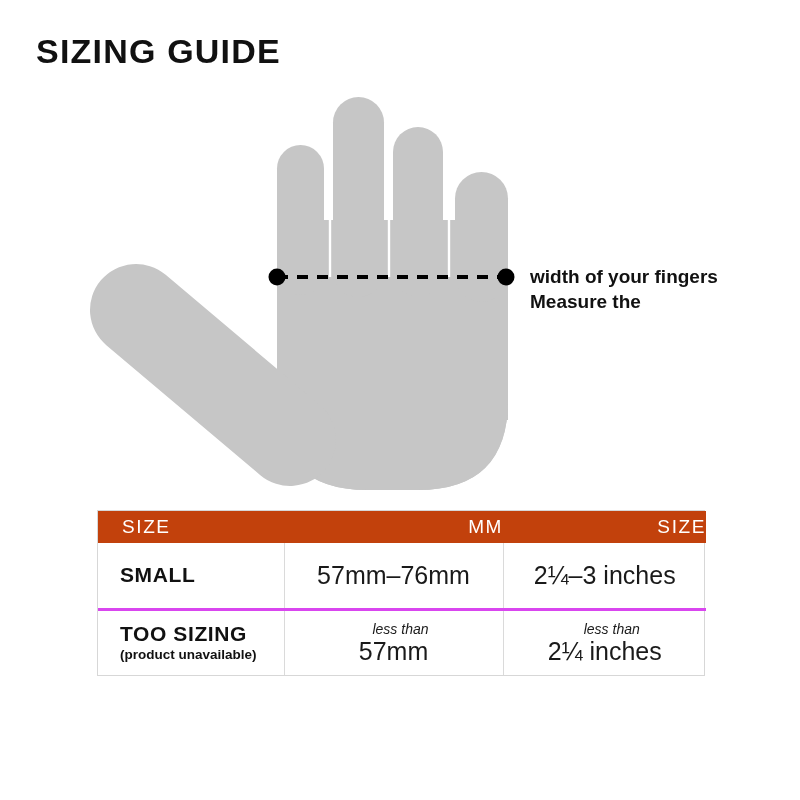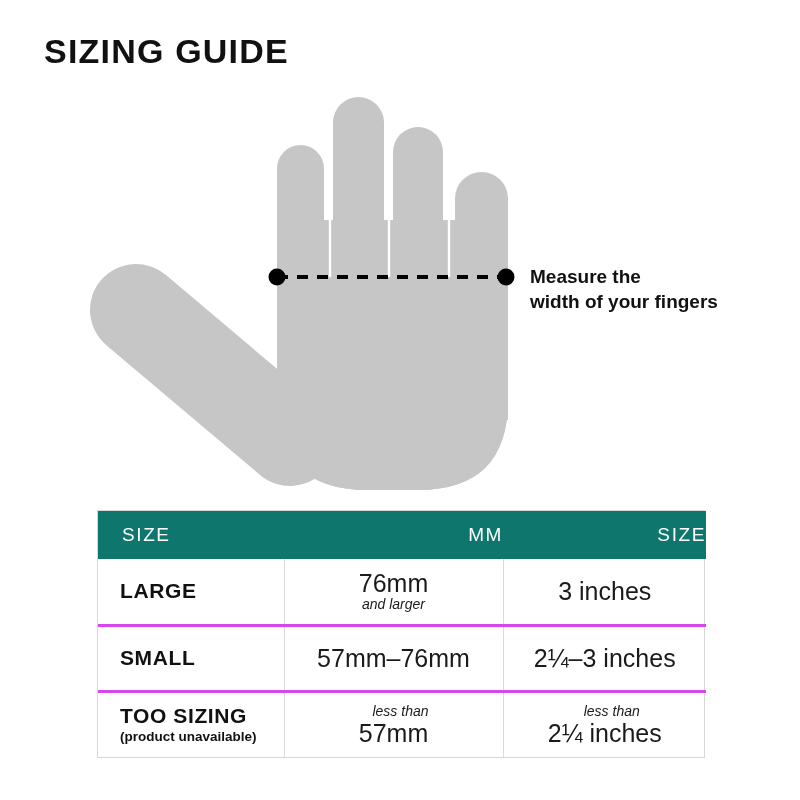--- a/index.html
+++ b/index.html
@@ -18,21 +18,21 @@
   #page {
     position: relative;
     width: 800px;
     height: 800px;
     background: #ffffff;
   }
 
   
   #title {
     position: absolute;
-    left: 44px;
+    left: 36px;
     top: 33px;
     font-size: 34px;
     font-weight: bold;
     letter-spacing: 1.2px;
     color: #111111;
     line-height: 1.1;
     white-space: nowrap;
   }
 
   
@@ -81,21 +81,21 @@
   }
   #size-table table {
     width: 100%;
     border-collapse: collapse;
     table-layout: fixed;
   }
   #size-table col.c-size  { width: 186px; }
   #size-table col.c-mm    { width: 219px; }
   #size-table col.c-inch  { width: 203px; }
 
-  thead tr.header-row { background: #0f766e; height: 48px; }
+  thead tr.header-row { background: #c2410c; height: 32px; }
   thead th {
     color: #ffffff;
     font-size: 19px;
     font-weight: normal;
     letter-spacing: 1.6px;
     padding: 0;
     vertical-align: middle;
     border: none;
   }
   th.th-size { text-align: left; padding-left: 24px; }
@@ -178,53 +178,41 @@
 
       <g>
         <line x1="277" y1="207" x2="506" y2="207" stroke="#000000" stroke-width="4.2" stroke-dasharray="11 9"></line>
         <circle cx="277" cy="207" r="8.5" fill="#000000"></circle>
         <circle cx="506" cy="207" r="8.5" fill="#000000"></circle>
       </g>
     </svg>
   </div>
 
   <div id="callout">
+    <div class="line">width of your fingers</div>
     <div class="line">Measure the</div>
-    <div class="line">width of your fingers</div>
   </div>
 
   <div id="size-table">
     <table>
       <colgroup>
         <col class="c-size">
           <col class="c-mm">
           <col class="c-inch">
       </colgroup>
       <thead>
         <tr class="header-row">
           <th class="th-size">SIZE</th>
           <th class="th-mm">MM</th>
           <th class="th-inch">SIZE</th>
         </tr>
       </thead>
       <tbody>
         <tr>
           <td class="cell-size">
-            <span class="size-name stack">LARGE</span>
-          </td>
-          <td>
-            <span class="val-main stack">76mm</span>
-            <span class="val-qual below stack">and larger</span>
-          </td>
-          <td>
-            <span class="val-main stack">3 inches</span>
-          </td>
-        </tr>
-        <tr>
-          <td class="cell-size">
             <span class="size-name stack">SMALL</span>
           </td>
           <td>
             <span class="val-main stack">57mm–76mm</span>
           </td>
           <td>
             <span class="val-main stack">2¼–3 inches</span>
           </td>
         </tr>
         <tr>

